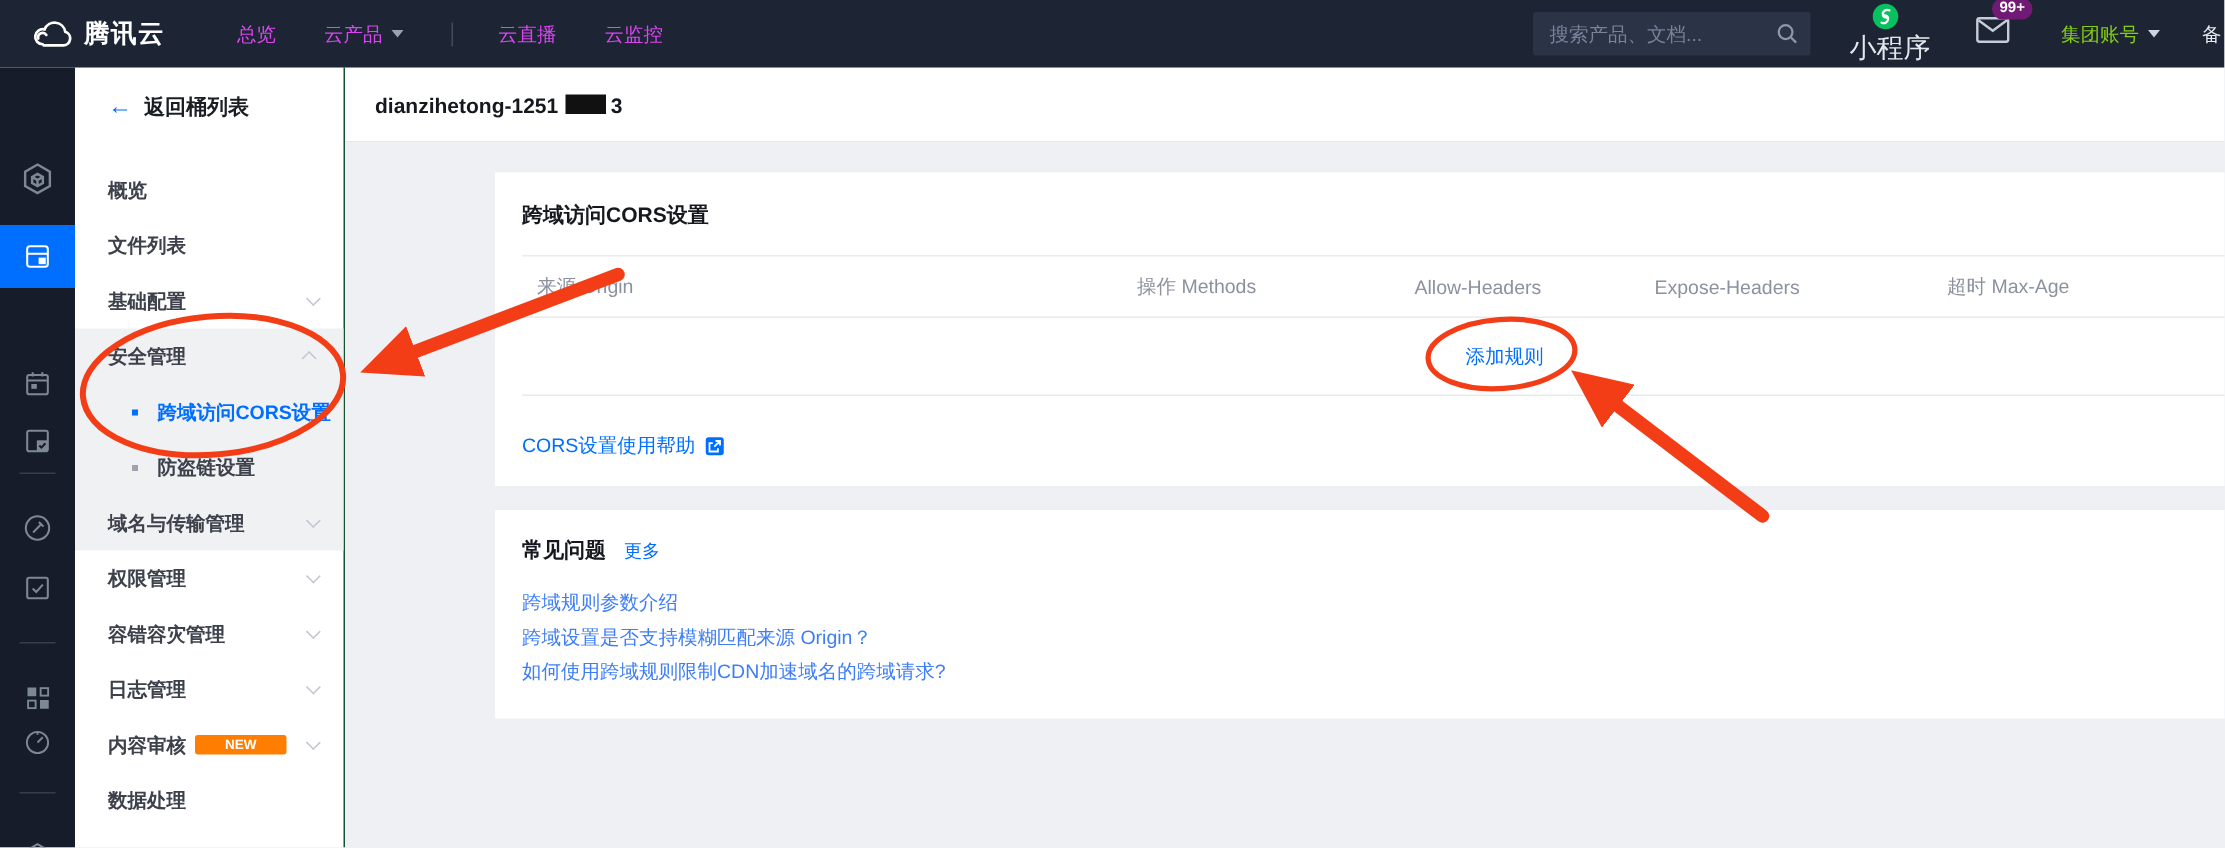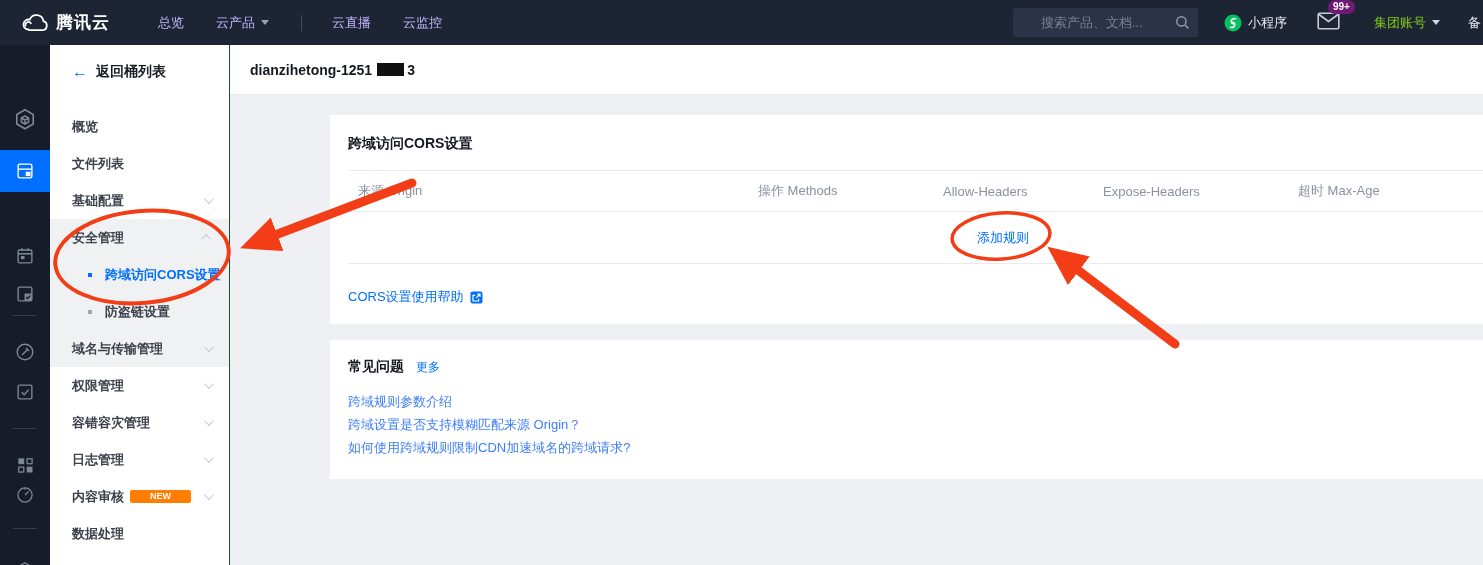--- a/index.html
+++ b/index.html
@@ -5,28 +5,28 @@
   * { margin:0; padding:0; box-sizing:border-box; }
   html,body { width:1483px; height:565px; overflow:hidden; }
   body { font-family:"Liberation Sans","DejaVu Sans",sans-serif; background:#eef0f4; position:relative; }
   #app { position:absolute; inset:0; width:1483px; height:565px; overflow:hidden; }
 
   
   .topnav { position:absolute; left:0; top:0; width:1483px; height:45px; background:#1d2534; display:flex; align-items:center; z-index:30; }
   .brand { display:flex; align-items:center; margin-left:16px; }
   .brand-name { color:#fff; font-size:17px; font-weight:bold; letter-spacing:1px; margin-left:8px; }
   .nav-items { display:flex; align-items:center; margin-left:48px; }
-  .nav-item { color:#c4b5fd; font-size:13px; margin-right:32px; cursor:pointer; white-space:nowrap; display:flex; align-items:center; }
+  .nav-item { color:#d946ef; font-size:13px; margin-right:32px; cursor:pointer; white-space:nowrap; display:flex; align-items:center; }
   .nav-caret { width:0; height:0; border-left:4px solid transparent; border-right:4px solid transparent; border-top:5px solid #9aa3b4; margin-left:6px; }
   .nav-sep { width:1px; height:16px; background:#424c60; margin:0 30px 0 0; }
   .topnav-right { position:absolute; right:0; top:0; height:45px; display:flex; align-items:center; }
-  .searchbox { width:185px; height:29px; background:#2b3347; border-radius:2px; display:flex; align-items:center; padding:0 8px 0 28px; margin-right:26px; }
+  .searchbox { width:185px; height:29px; background:#2b3347; border-radius:2px; display:flex; align-items:center; padding:0 8px 0 11px; margin-right:26px; }
   .searchbox input { flex:1; background:transparent; border:none; outline:none; color:#c7cedd; font-size:13px; font-family:inherit; width:130px; }
   .searchbox input::placeholder { color:#78829a; }
-  .mini { display:flex; align-items:center; color:#e3e7ee; font-size:13px; margin-right:30px; }
+  .mini { display:flex; align-items:center; color:#e3e7ee; font-size:18px; margin-right:30px;flex-direction:column; }
   .mini svg { margin-right:6px; }
   .mailwrap { position:relative; margin-right:34px; }
   .mail-badge { position:absolute; top:-12px; left:11px; background:#701a75; color:#fff; font-size:10px; line-height:14px; padding:0 5px; border-radius:8px; font-weight:bold; }
   .account { display:flex; align-items:center; color:#84cc16; font-size:13px; margin-right:28px; }
   .account .nav-caret { border-top-color:#cfd5e0; }
   .beian { color:#e3e7ee; font-size:13px; margin-right:2px; }
 
   
   .rail { position:absolute; left:0; top:45px; width:50px; height:520px; background:#161c2a; z-index:20; }
   .rail-ic { position:absolute; left:0; width:50px; display:flex; justify-content:center; cursor:pointer; }

